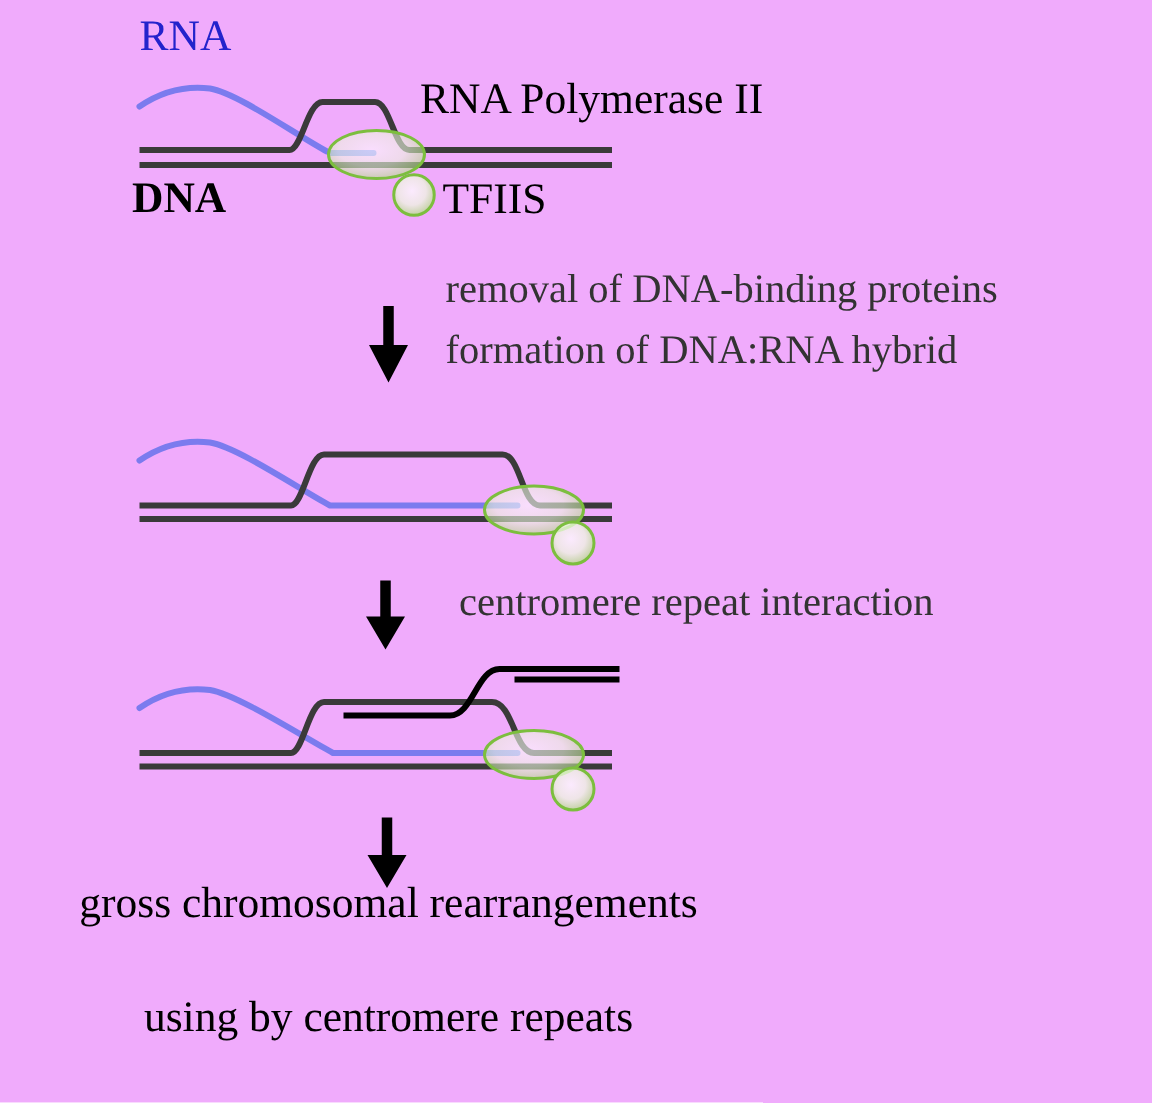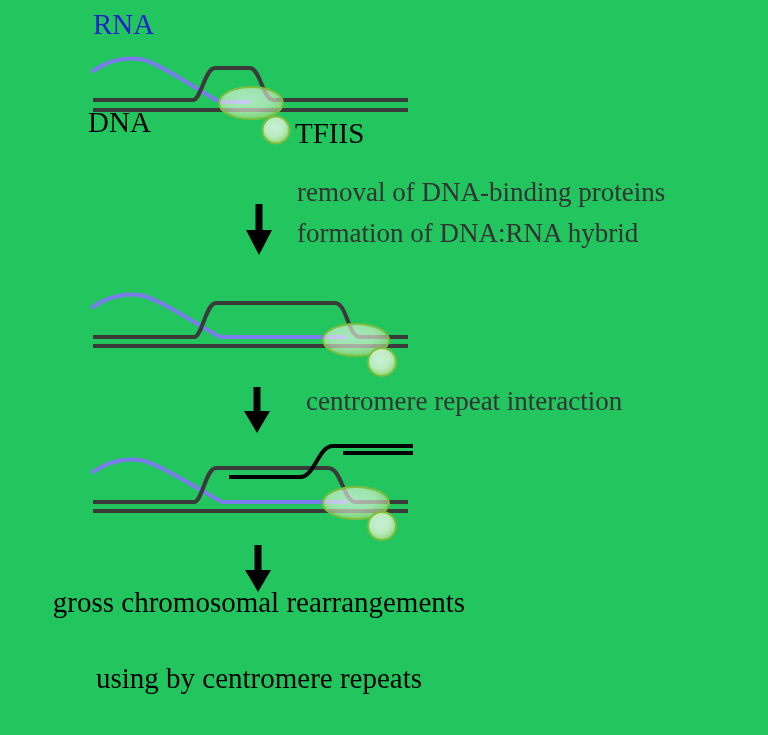--- a/index.html
+++ b/index.html
@@ -1,17 +1,17 @@
 <!DOCTYPE html>
 <html style="--rna-label: #2323cc; --rna-strand: #7b7bee; --dna-strand: #3a3a3a; --invading-strand: #000000; --protein-fill: #9ed464; --protein-border: #7cbe3e; --annotation-text: #333333; --text: #000000;"><head>
 <meta charset="utf-8">
 <style>
   html,body { margin:0; padding:0; background:#ffffff; }
   .canvas {
-    position:relative; width:768px; height:735px; background:#22c55e;
+    position:relative; width:768px; height:735px; background:#f0abfc;
     font-family:"Liberation Serif","DejaVu Serif",serif; overflow:hidden;
   }
   .canvas svg { position:absolute; left:0; top:0; }
   .lbl { position:absolute; white-space:nowrap; color:var(--text,#000); }
   .lbl-big  { font-size:29px; }
   .lbl-note { font-size:27px; color:var(--annotation-text,#333); }
   .lbl-rna  { color:var(--rna-label,#2323cc); }
   .lbl-center { text-align:center; left:0; width:518px; }
   .dna-strand      { stroke:var(--dna-strand,#3a3a3a); stroke-width:4; fill:none; stroke-linecap:butt; }
   .rna-strand      { stroke:var(--rna-strand,#7b7bee); stroke-width:4; fill:none; stroke-linecap:round; }
@@ -61,21 +61,22 @@
       <path class="invading-strand" d="M229 477 H300 C315 477 318 446 333 446 H413"></path>
       <path class="invading-strand" d="M343 453 H413"></path>
       <ellipse class="protein" cx="356" cy="503" rx="33" ry="16"></ellipse>
       <circle class="protein protein-small" cx="382" cy="526" r="14"></circle>
     </g>
 
     <path class="arrow" d="M254.5 545 H261.5 V570 H271 L258 592 L245 570 H254.5 Z"></path>
   </svg>
 
   <div class="lbl lbl-big lbl-rna" style="left:93px; top:8px;">RNA</div>
-  <div class="lbl lbl-big" style="left:88px; top:106px;">DNA</div>
+  <div class="lbl lbl-big" style="left:280px; top:50px;">RNA Polymerase II</div>
+  <div class="lbl lbl-big" style="left:88px; top:116px;font-weight:bold;">DNA</div>
   <div class="lbl lbl-note" style="left:297px; top:177px;">removal of DNA-binding proteins</div>
 
   <div class="lbl lbl-big" style="left:295px; top:117px;">TFIIS</div>
   <div class="lbl lbl-note" style="left:306px; top:386px;">centromere repeat interaction</div>
 
   <div class="lbl lbl-note" style="left:297px; top:218px;">formation of DNA:RNA hybrid</div>
 
   <div class="lbl lbl-big lbl-center" style="top:586px;">gross chromosomal rearrangements</div>
   <div class="lbl lbl-big lbl-center" style="top:662px;">using by centromere repeats</div>
 </div>

